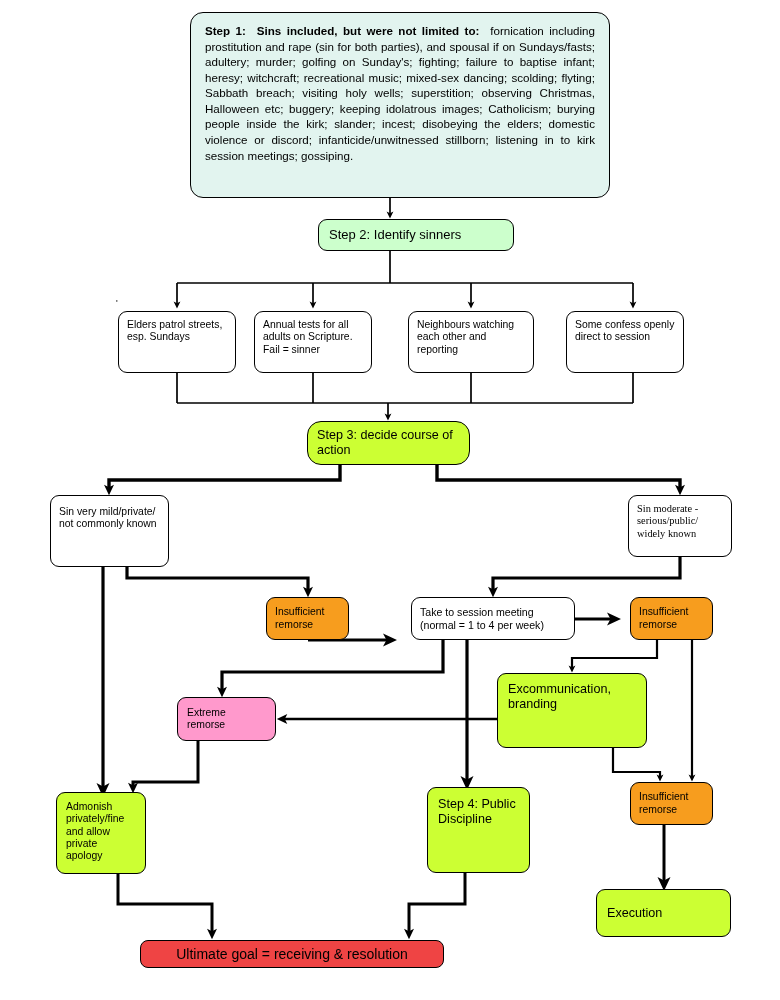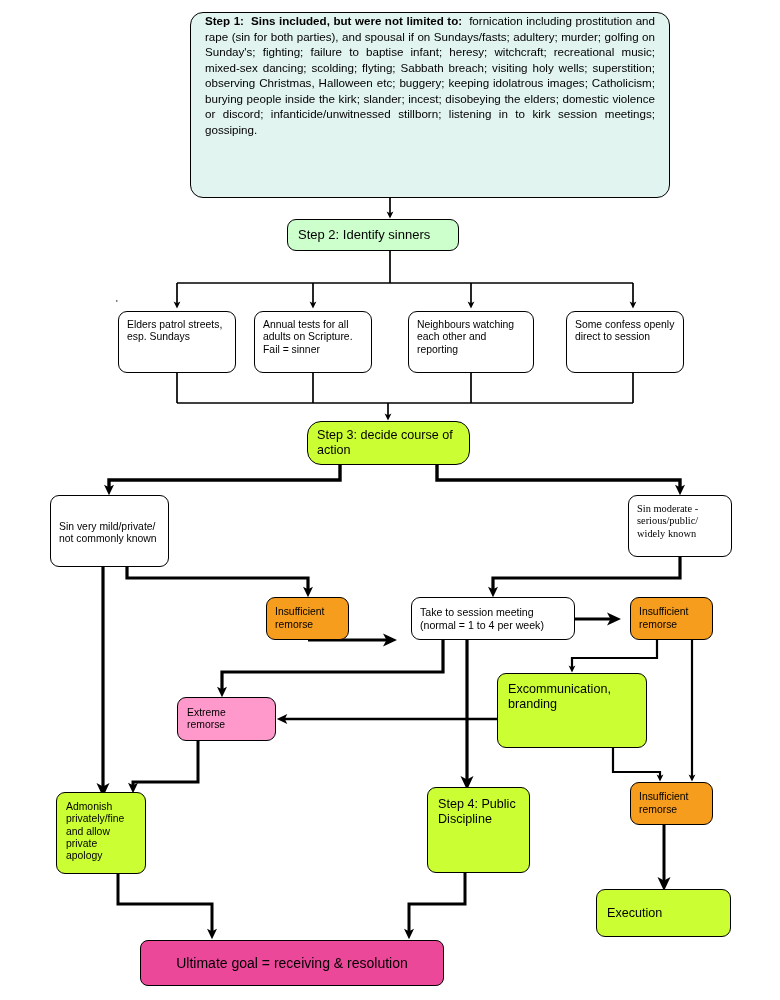--- a/index.html
+++ b/index.html
@@ -39,33 +39,33 @@
     padding: 6px 8px;
     line-height: 1.18;
   }
   .node.center-v { justify-content: center; }
   .node.center-h { align-items: center; text-align: center; }
   .node .txt { white-space: pre-wrap; }
 
   
   #step1 {
     left: 190px; top: 12px;
-    width: 480px; height: 186px;
+    width: 420px; height: 186px;
     background: #e2f4ef;
     border-radius: 13px;
-    padding: 0 14px;
+    padding: 10px 14px;
     font-size: 11.6px;
     line-height: 1.345;
     text-align: justify;
   }
   #step1 b { font-weight: bold; }
 
   #step2 {
-    left: 287px; top: 219px;
-    width: 172px; height: 32px;
+    left: 318px; top: 219px;
+    width: 196px; height: 32px;
     background: #ccffcc;
     font-size: 13px;
     justify-content: center;
     padding: 4px 10px;
   }
 
   .src-box {
     width: 118px; height: 62px;
     font-size: 10.4px;
     background: #ffffff;
@@ -84,21 +84,21 @@
     font-size: 12.6px;
     justify-content: center;
     padding: 5px 9px;
     border-radius: 14px;
   }
 
   #sinMild {
     left: 50px; top: 495px;
     width: 119px; height: 72px;
     font-size: 10.4px;
-    padding: 25px 8px;
+    padding: 10px 8px;
   }
   #sinSerious {
     left: 628px; top: 495px;
     width: 104px; height: 62px;
     font-size: 10.4px;
     padding: 7px 8px;
     font-family: Liberation Serif, serif;
   }
 
   #insuf1 {
@@ -167,22 +167,22 @@
   #execution {
     left: 596px; top: 889px;
     width: 135px; height: 48px;
     background: #ccff33;
     font-size: 12.6px;
     justify-content: center;
     padding: 8px 10px;
   }
   #ultimate {
     left: 140px; top: 940px;
-    width: 304px; height: 46px;
-    background: #ec4899;
+    width: 304px; height: 28px;
+    background: #ef4444;
     border-radius: 8px;
     font-size: 14px;
     justify-content: center;
     align-items: center;
     text-align: center;
     padding: 2px 8px;
   }
   .tick {
     position: absolute;
     font-size: 9px;

